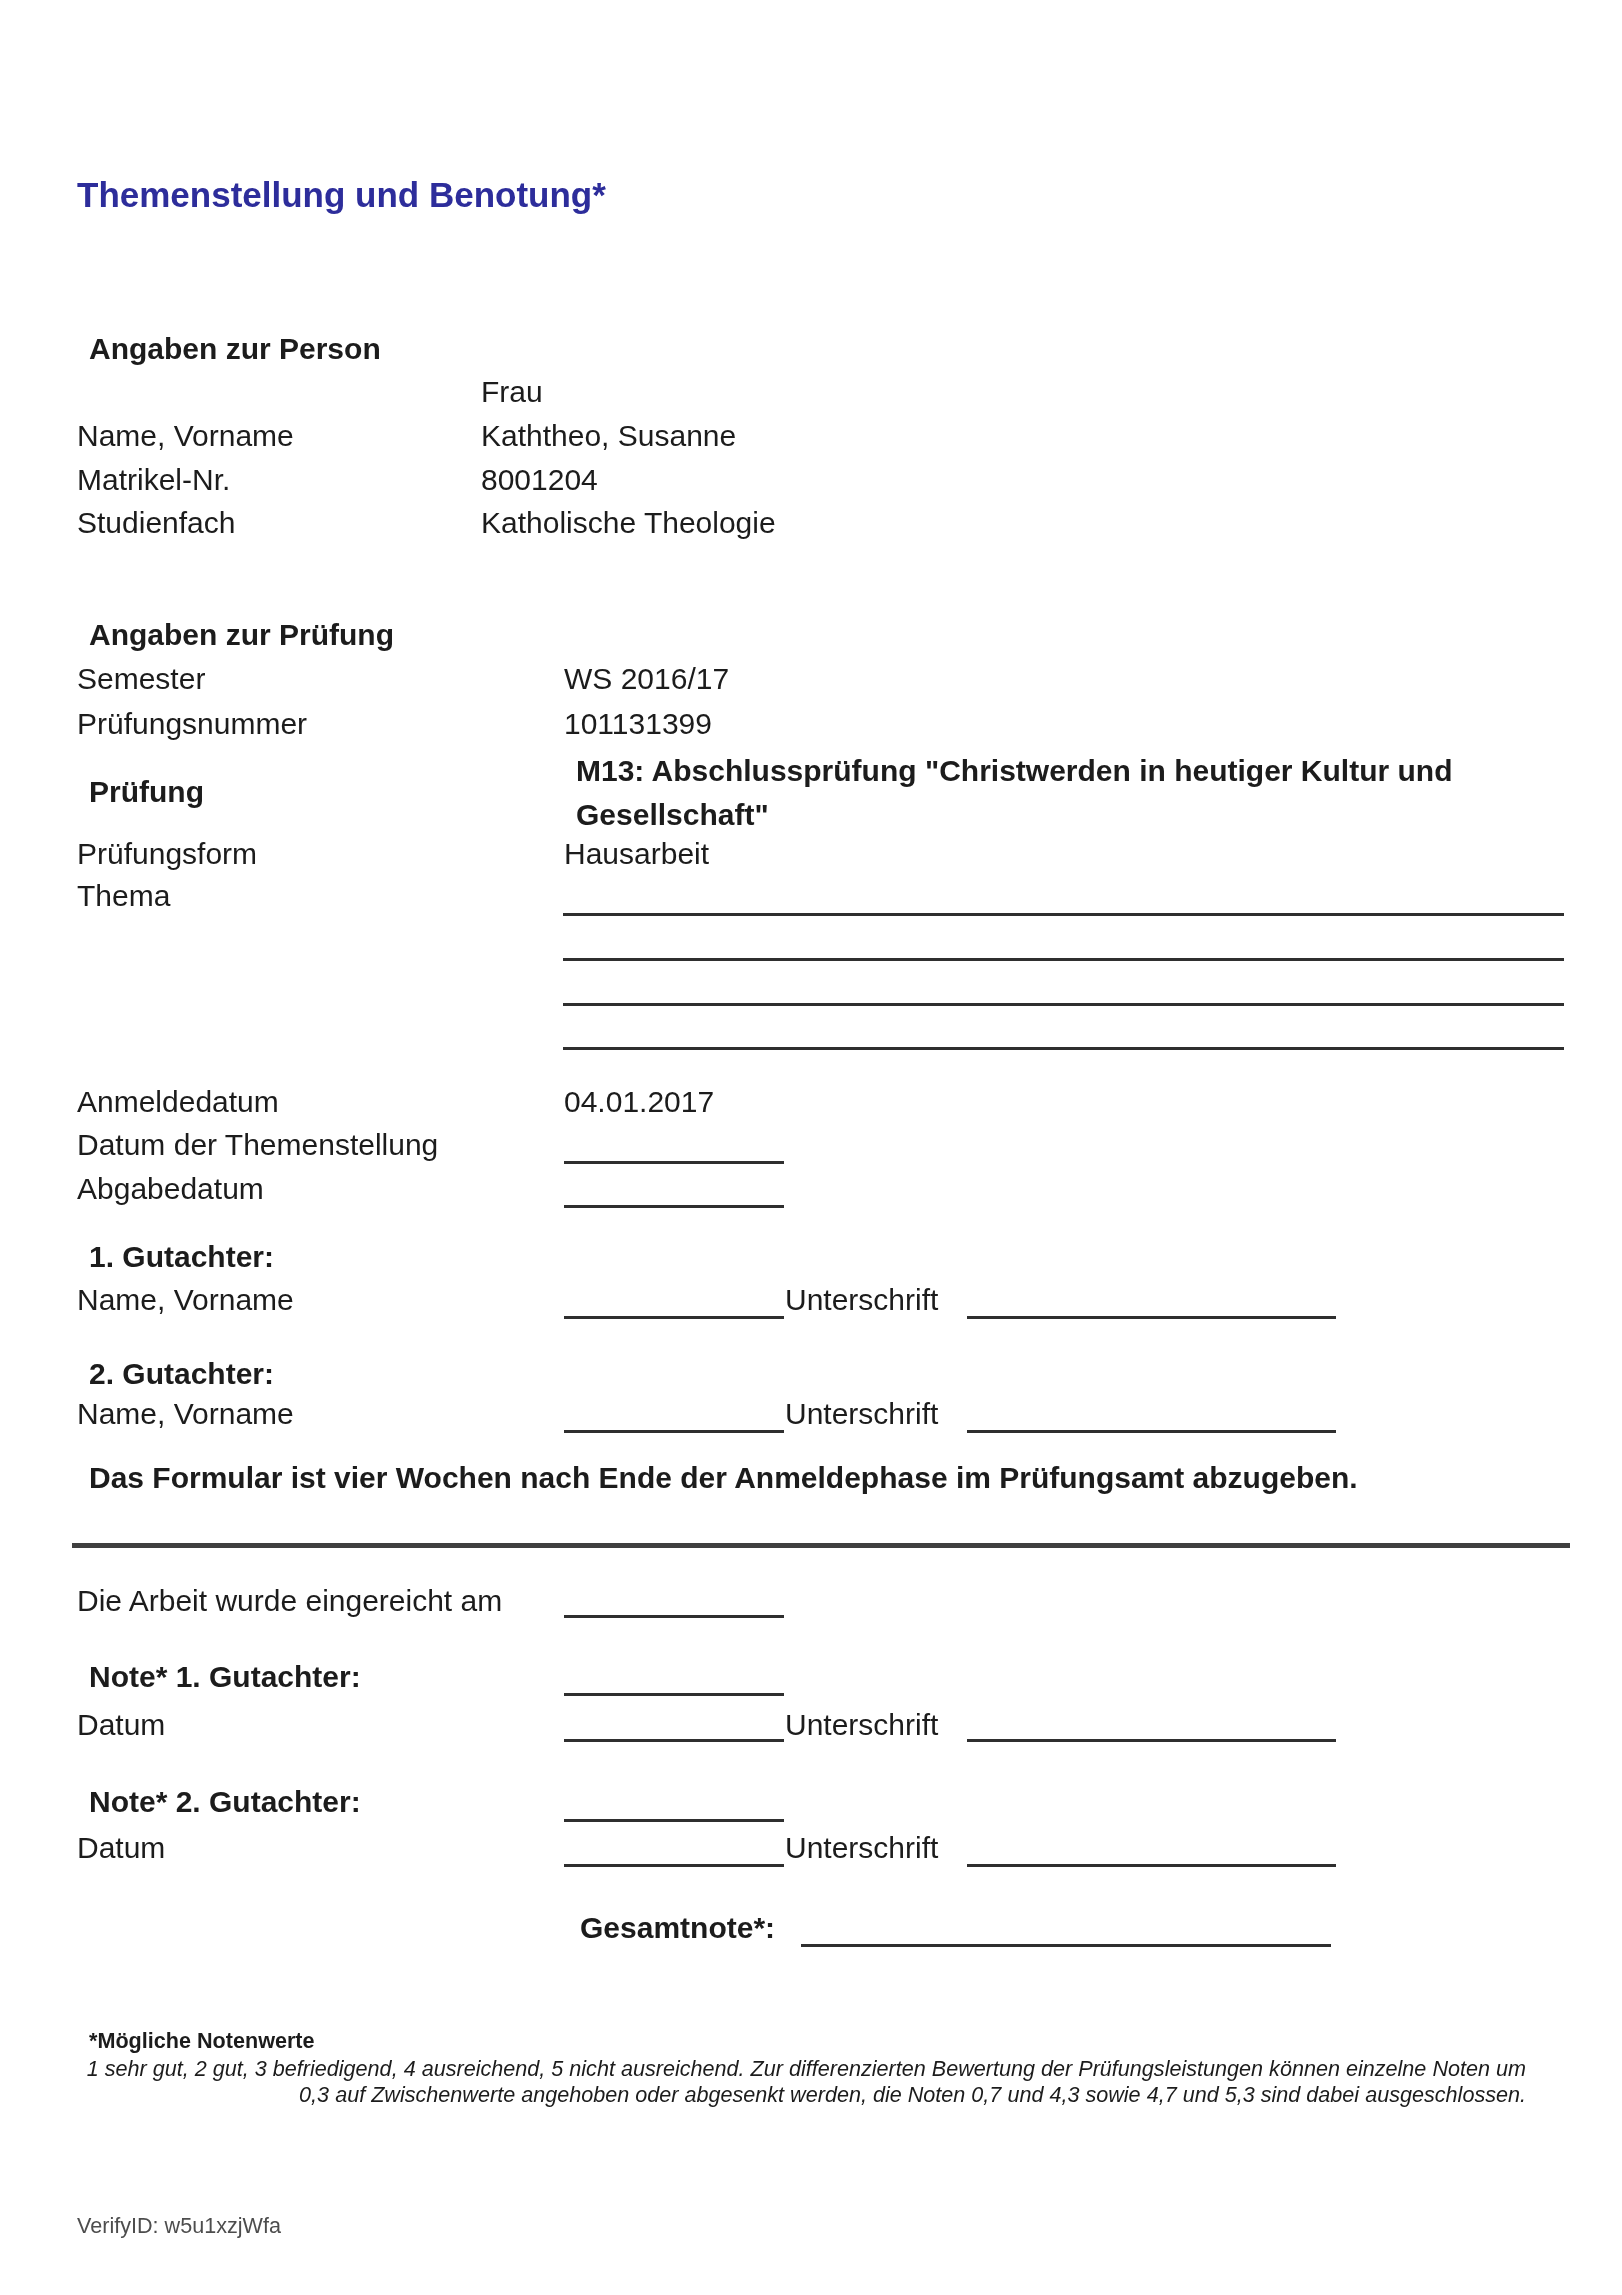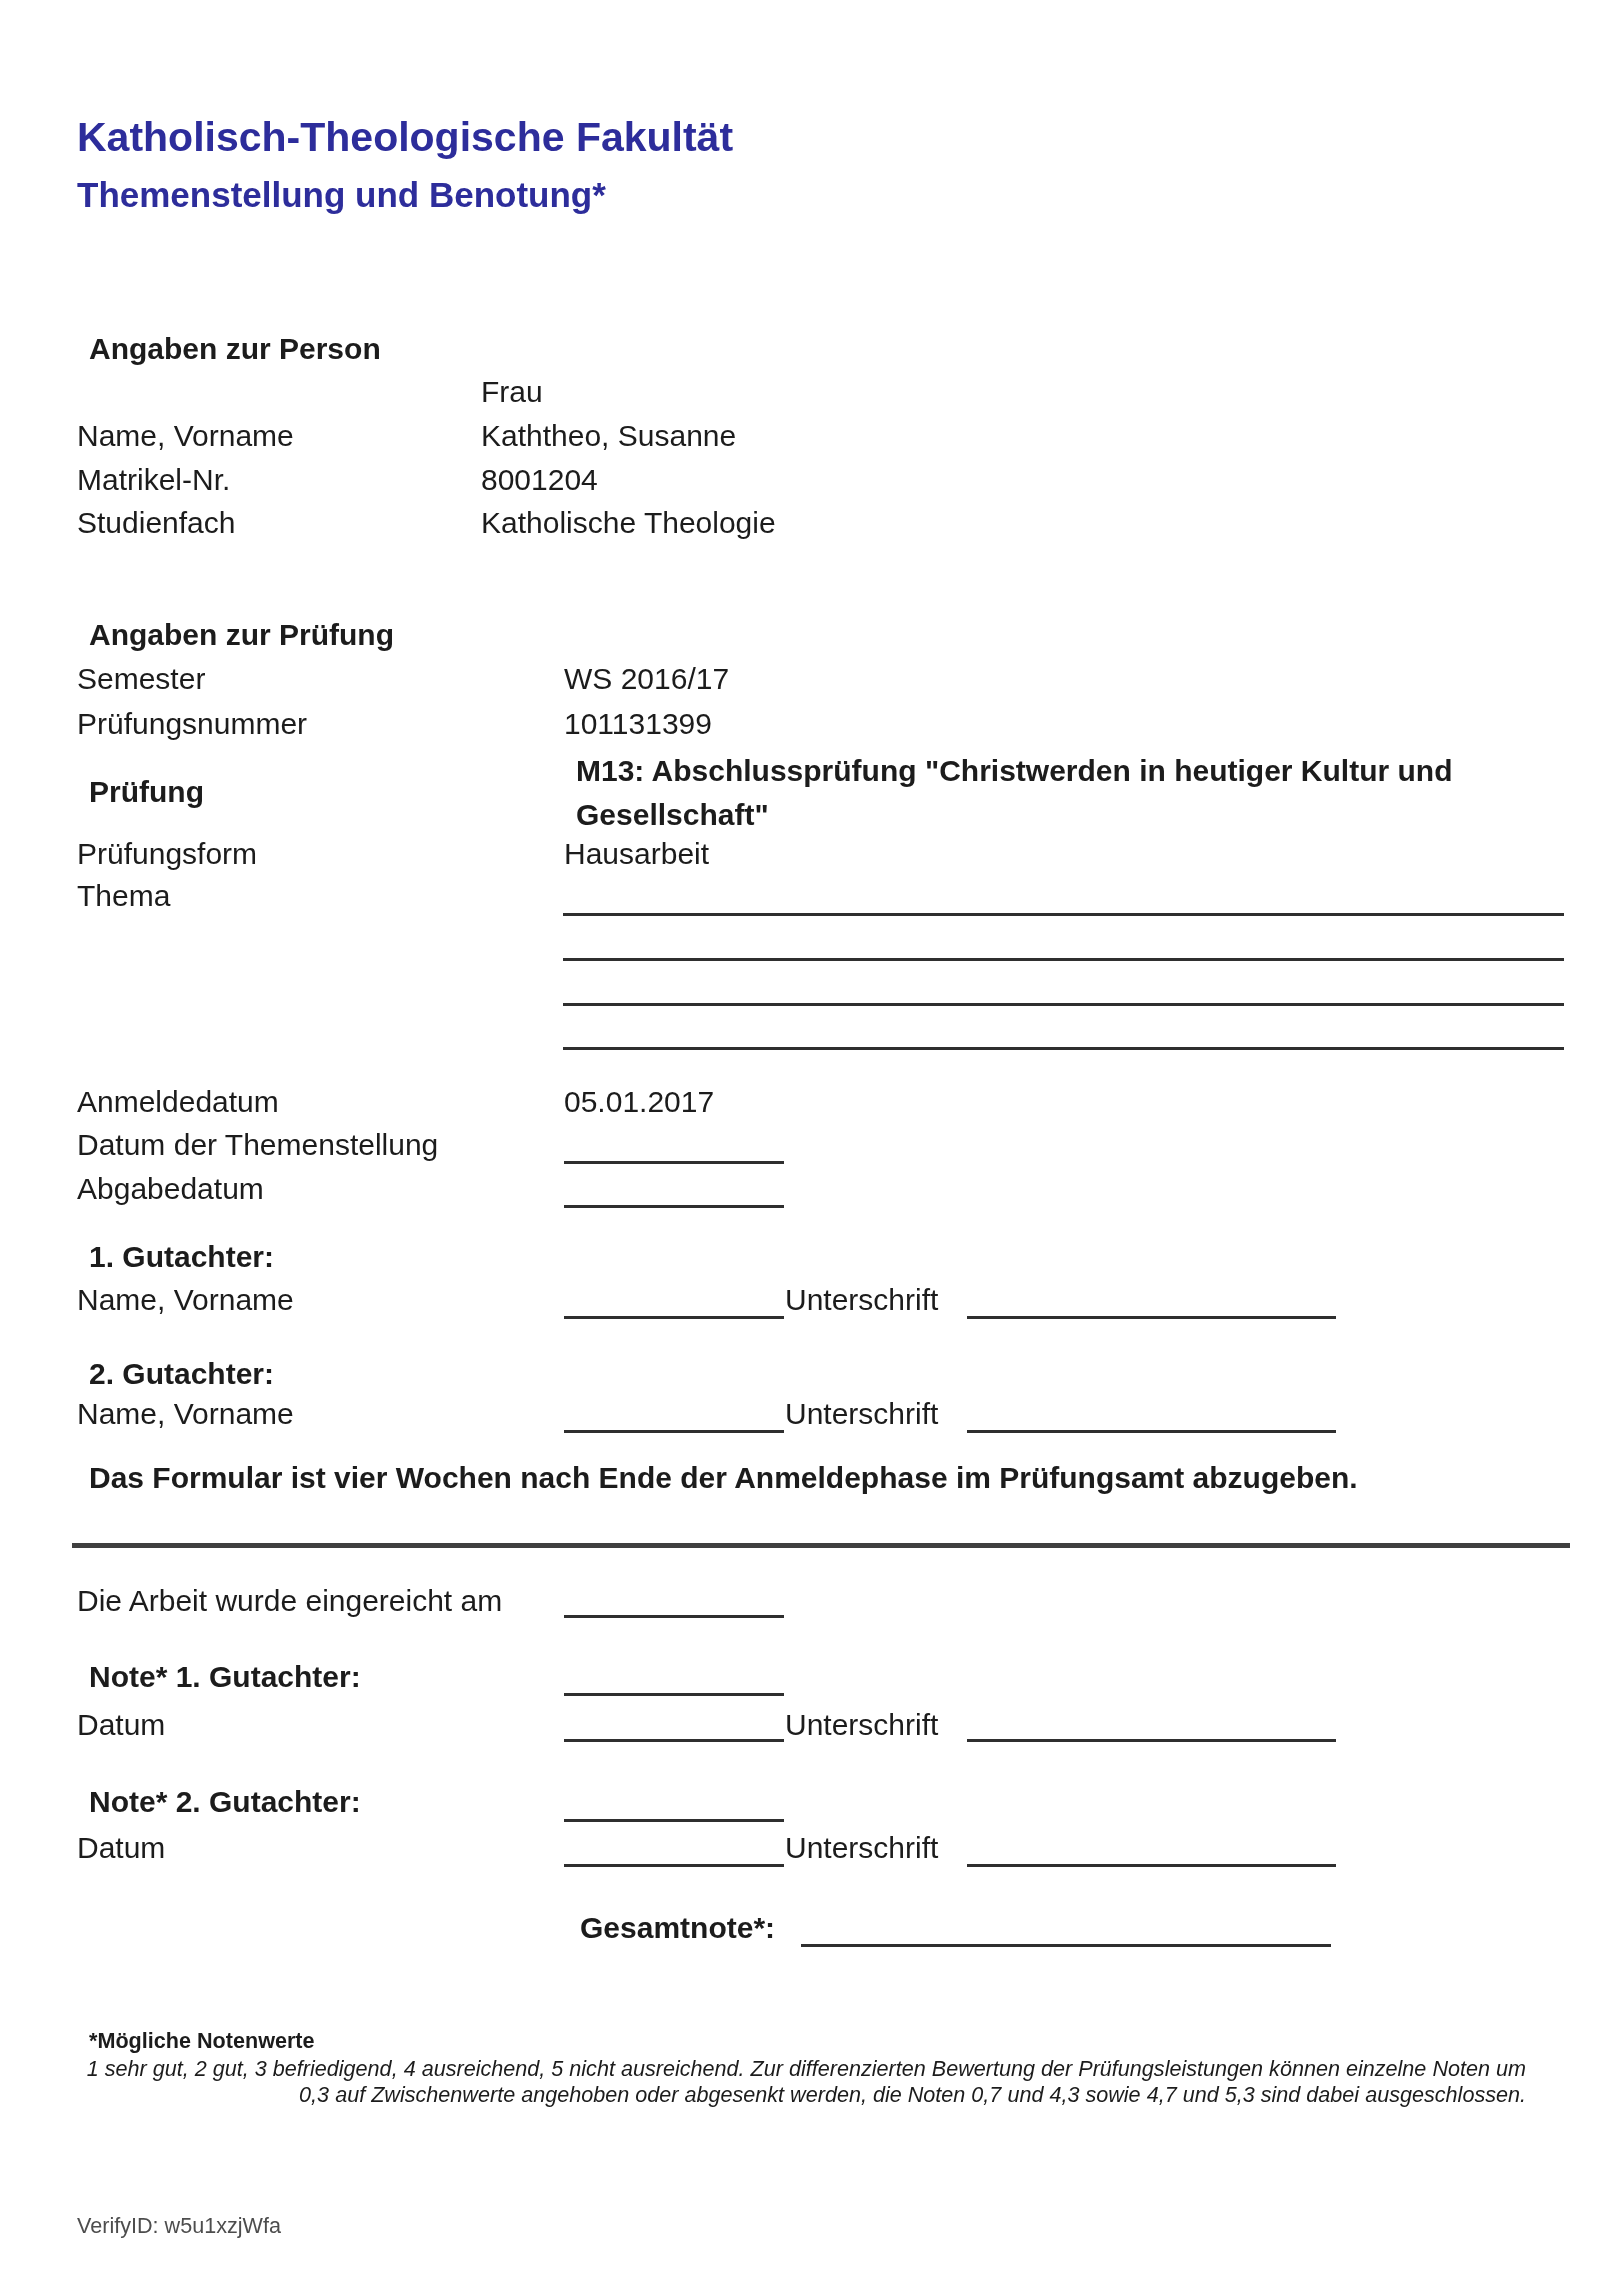--- a/index.html
+++ b/index.html
@@ -21,21 +21,20 @@
   .rule{position:absolute;height:5.2px;background:#3f3f3f;}
   .small{font-size:21.6px;text-align:right;}
   .fn-text{white-space:normal;width:1449px;line-height:26px;}
   .gray{color:#4d4d4d;}
 </style>
 </head>
 <body>
 
 <div class="page">
 
-  <div class="t title1" style="left:77px;top:114px;">Katholisch-Theologische Fakultät</div>
   <div class="t title2" style="left:77px;top:175px;">Themenstellung und Benotung*</div>
 
   <div class="t b" style="left:77px;top:332px;">Angaben zur Person</div>
   <div class="t" style="left:481px;top:375px;">Frau</div>
 
   <div>
     <span class="t" style="left:77px;top:419px;">Name, Vorname</span>
     <span class="t" style="left:481px;top:419px;">Kaththeo, Susanne</span>
   </div>
   <div>
@@ -71,21 +70,21 @@
   <div>
     <span class="t" style="left:77px;top:879px;">Thema</span>
   </div>
   <div class="line" style="left:563px;top:913px;width:1001px;"></div>
   <div class="line" style="left:563px;top:958px;width:1001px;"></div>
   <div class="line" style="left:563px;top:1003px;width:1001px;"></div>
   <div class="line" style="left:563px;top:1047px;width:1001px;"></div>
 
   <div>
     <span class="t" style="left:77px;top:1085px;">Anmeldedatum</span>
-    <span class="t" style="left:564px;top:1085px;">05.01.2017</span>
+    <span class="t" style="left:564px;top:1085px;">04.01.2017</span>
   </div>
   <div>
     <span class="t" style="left:77px;top:1128px;">Datum der Themenstellung</span>
   </div>
   <div class="line" style="left:564px;top:1161px;width:220px;"></div>
   <div>
     <span class="t" style="left:77px;top:1172px;">Abgabedatum</span>
   </div>
   <div class="line" style="left:564px;top:1205px;width:220px;"></div>
 

